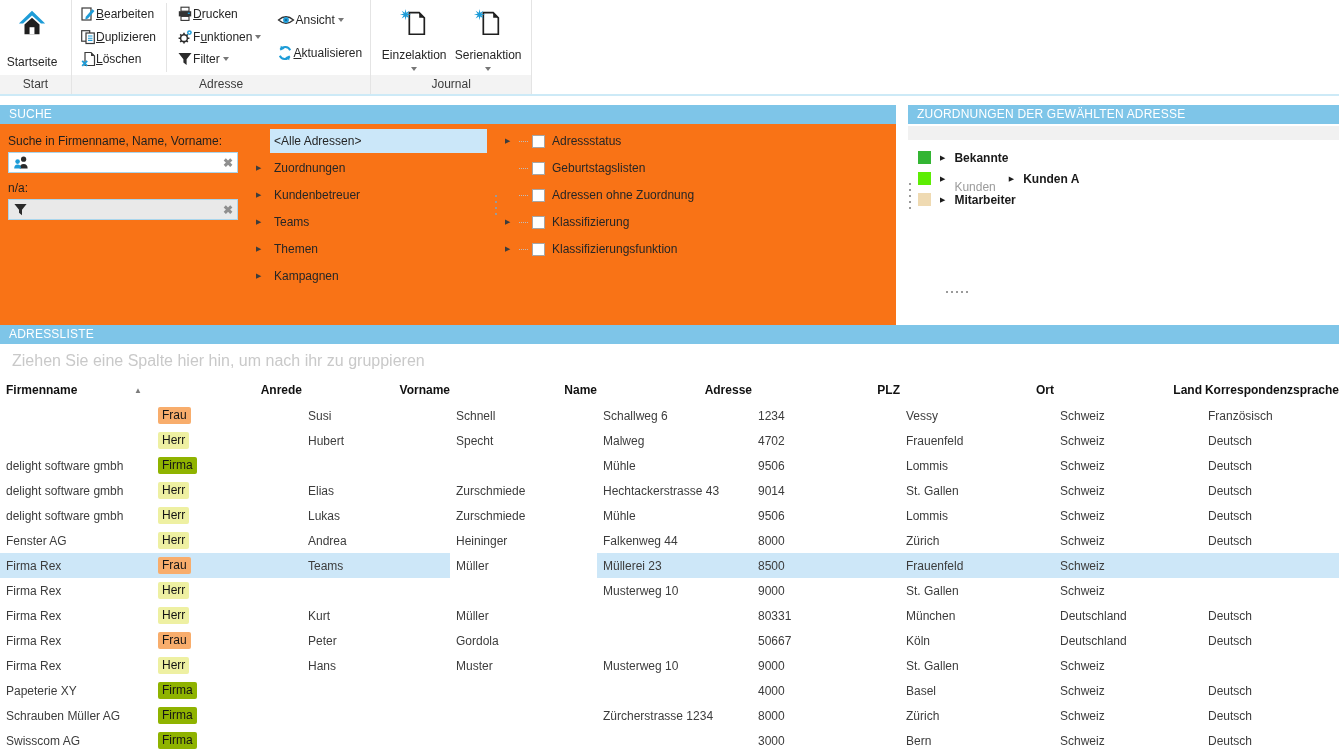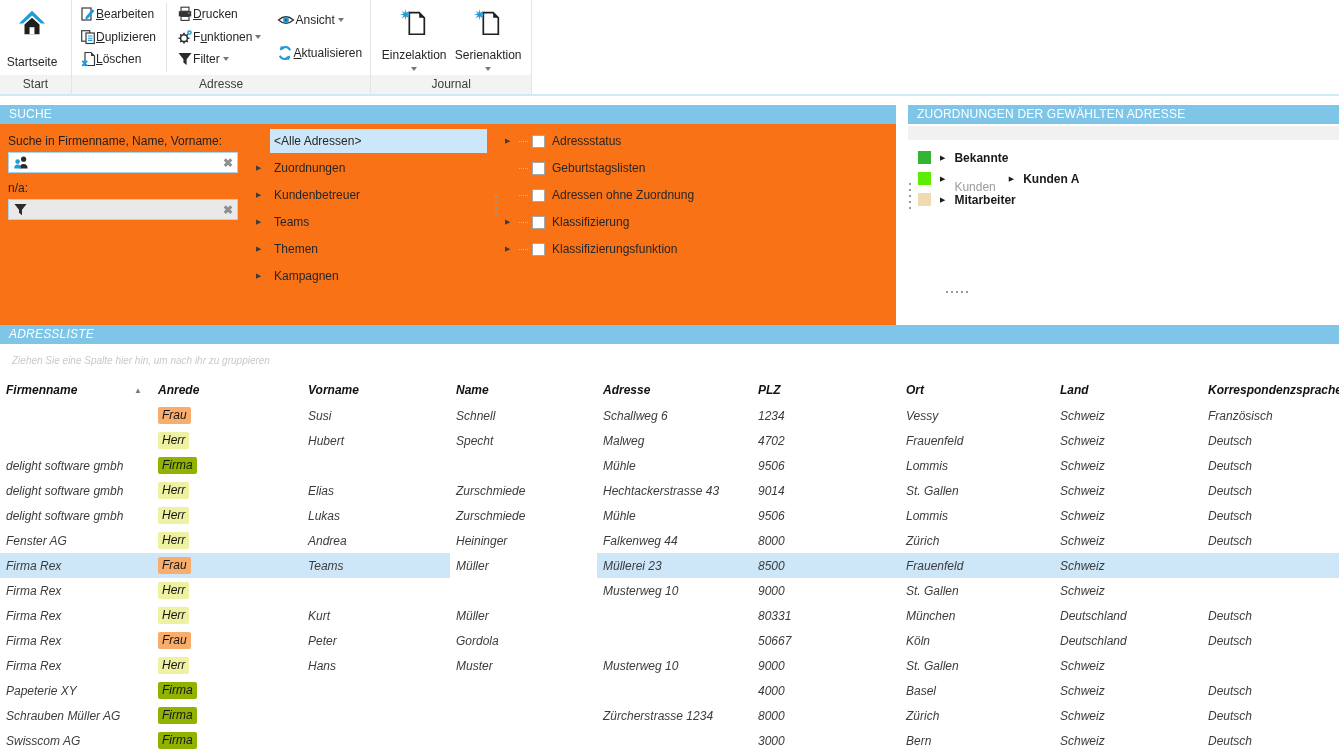--- a/index.html
+++ b/index.html
@@ -67,24 +67,24 @@
   .zarrow { font-size:7px; color:#1c1c1c; }
   .zlabel { font-weight:bold; color:#1a1a1a; }
   .zlabel.dim { font-weight:normal; color:#9b9b9b;margin-top:16px; }
 
   
   .vdots { position:absolute; display:flex; flex-direction:column; gap:4px; cursor:col-resize; }
   .vdots i, .hdots i { width:2px; height:2px; background:#9a9a9a; display:block; }
   .hdots { position:absolute; display:flex; gap:3px; cursor:row-resize; }
 
   
-  .alist { position:absolute; top:325px; left:0; width:1339px; bottom:0;font-style:italic; }
-  .group-hint { height:33px; display:flex; align-items:center; padding-left:12px; color:#c9c9c9; font-size:10px; }
+  .alist { position:absolute; top:325px; left:0; width:1339px; bottom:0; }
+  .group-hint { height:33px; display:flex; align-items:center; padding-left:12px; color:#c9c9c9; font-size:16px; }
   .thead { display:grid; height:26px; align-items:center; font-weight:bold; color:#111; }
-  .th { padding-left:6px; white-space:nowrap; overflow:hidden; cursor:pointer; display:flex; align-items:center; }
+  .th { padding-left:6px; white-space:nowrap; overflow:hidden; cursor:pointer; display:flex; align-items:center;justify-content:flex-end; }
   .sort-arrow { font-size:8px; color:#7c7c7c; margin-left:auto; margin-right:10px; }
   .trow { display:grid; height:25px; align-items:center; cursor:pointer;text-align:center; }
   .td { padding-left:6px; white-space:nowrap; overflow:hidden; height:25px; display:flex; align-items:center; color:#3c3c3c; }
   .td.sel { background:#cde7f8; }
   .badge { display:inline-block; padding:1px 4px 2px 4px; border-radius:2px; color:#141414; }
 </style>
 </head>
 <body>
 
 <div class="ribbon">

